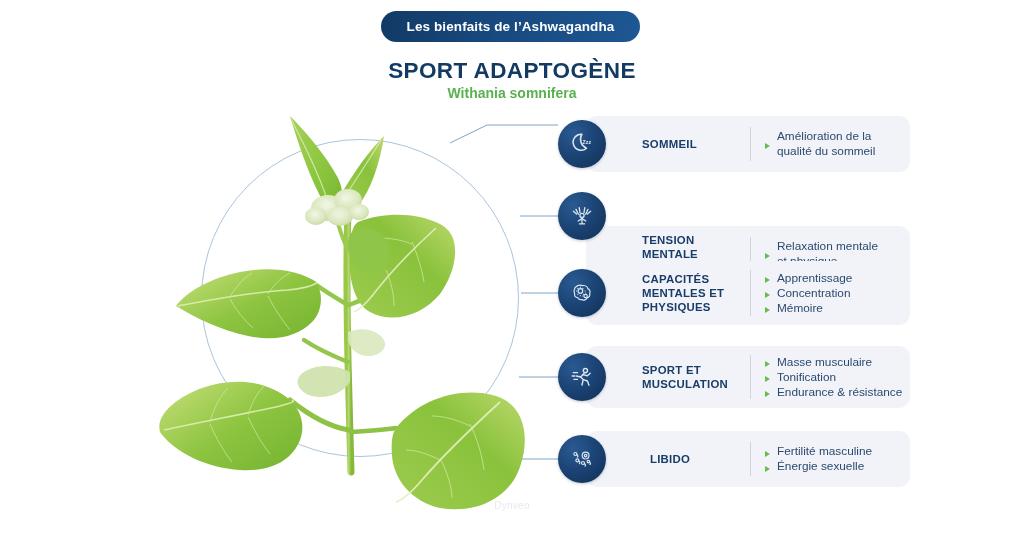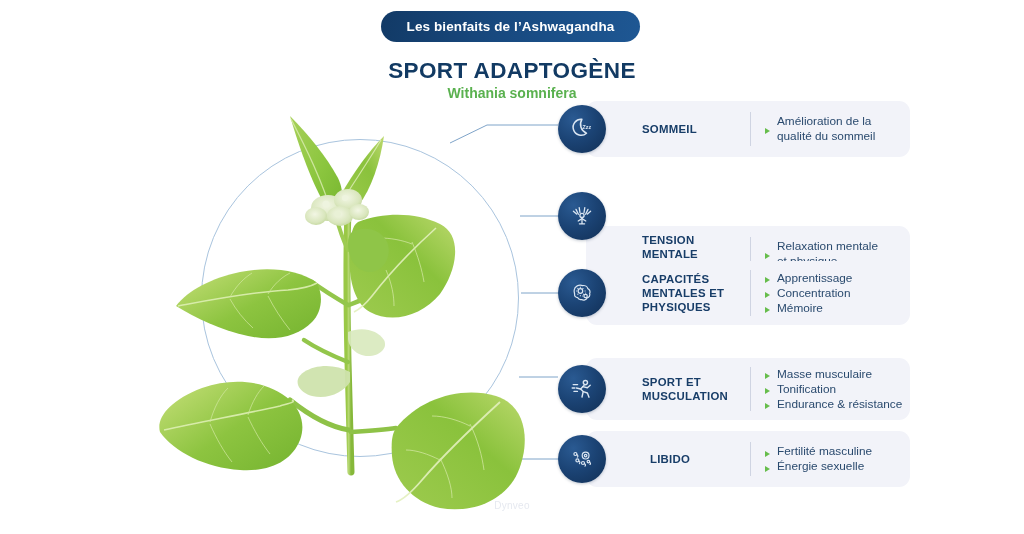--- a/index.html
+++ b/index.html
@@ -248,21 +248,21 @@
       <ellipse cx="200" cy="116" rx="13" ry="10" fill="url(#flow)"></ellipse>
       <ellipse cx="176" cy="116" rx="11" ry="9" fill="url(#flow)"></ellipse>
       <ellipse cx="219" cy="112" rx="10" ry="8" fill="url(#flow)"></ellipse>
       <circle cx="186" cy="104" r="3.5" fill="#eef4df"></circle>
       <circle cx="205" cy="98" r="3" fill="#eef4df"></circle>
       <circle cx="198" cy="114" r="3" fill="#e9f1d6"></circle>
     </g>
   </svg>
 </div>
 
-<div class="row" style="left:558px; top:101px; width:352px;text-decoration:underline;">
+<div class="row" style="left:558px; top:116px; width:352px;text-decoration:underline;">
   <div class="card" style="width:324px;">
     <div class="cat-label" style="margin-left:56px; width:108px;">SOMMEIL</div>
     <div class="divider"></div>
     <div class="bullets" style="margin-left:14px;">
       <div class="bullet">
         <i class="arrow"></i>
         <span>Amélioration de la
 qualité du sommeil</span>
       </div>
     </div>
@@ -324,21 +324,21 @@
     <svg width="26" height="26" viewBox="0 0 26 26" fill="none" stroke="#dbe6f2" stroke-width="1.2" stroke-linejoin="round">
       <path d="M13.6 5.6c-3.6-1.4-8 .6-8.4 4.4-.3 2.6.6 3.2.4 4.6-.2 1.6 1.2 3 3 3 .6 1.4 2.2 2.4 4 2 2 1.2 4.8.2 5.6-1.8 2-.4 3.2-2.4 2.4-4.2 1-1.8.2-4.2-1.8-5-.4-2-2.6-3.4-5.2-3z"></path>
       <circle cx="11.4" cy="11" r="2.3"></circle>
       <path d="M11.4 7.8v-1M11.4 15.2v1M8.2 11h-1M15.6 11h1M9.2 8.8l-.7-.7M14.3 13.9l.7.7M13.6 8.8l.7-.7M9.2 13.9l-.7.7"></path>
       <circle cx="16.6" cy="16" r="1.7"></circle>
       <path d="M16.6 13.6v-.9M16.6 19.2v.9M14.2 16h-.9M19.9 16h.9"></path>
     </svg>
   </div>
 </div>
 
-<div class="row" style="left:558px; top:358px; width:352px; height:62px;text-decoration:underline;">
+<div class="row" style="left:558px; top:346px; width:352px; height:62px;text-decoration:underline;">
   <div class="card" style="width:324px; height:62px;">
     <div class="cat-label" style="margin-left:56px; width:108px;">SPORT ET
 MUSCULATION</div>
     <div class="divider" style="margin:9px 0;"></div>
     <div class="bullets" style="margin-left:14px;">
       <div class="bullet">
         <i class="arrow"></i>
         <span>Masse musculaire</span>
       </div>
       <div class="bullet">

